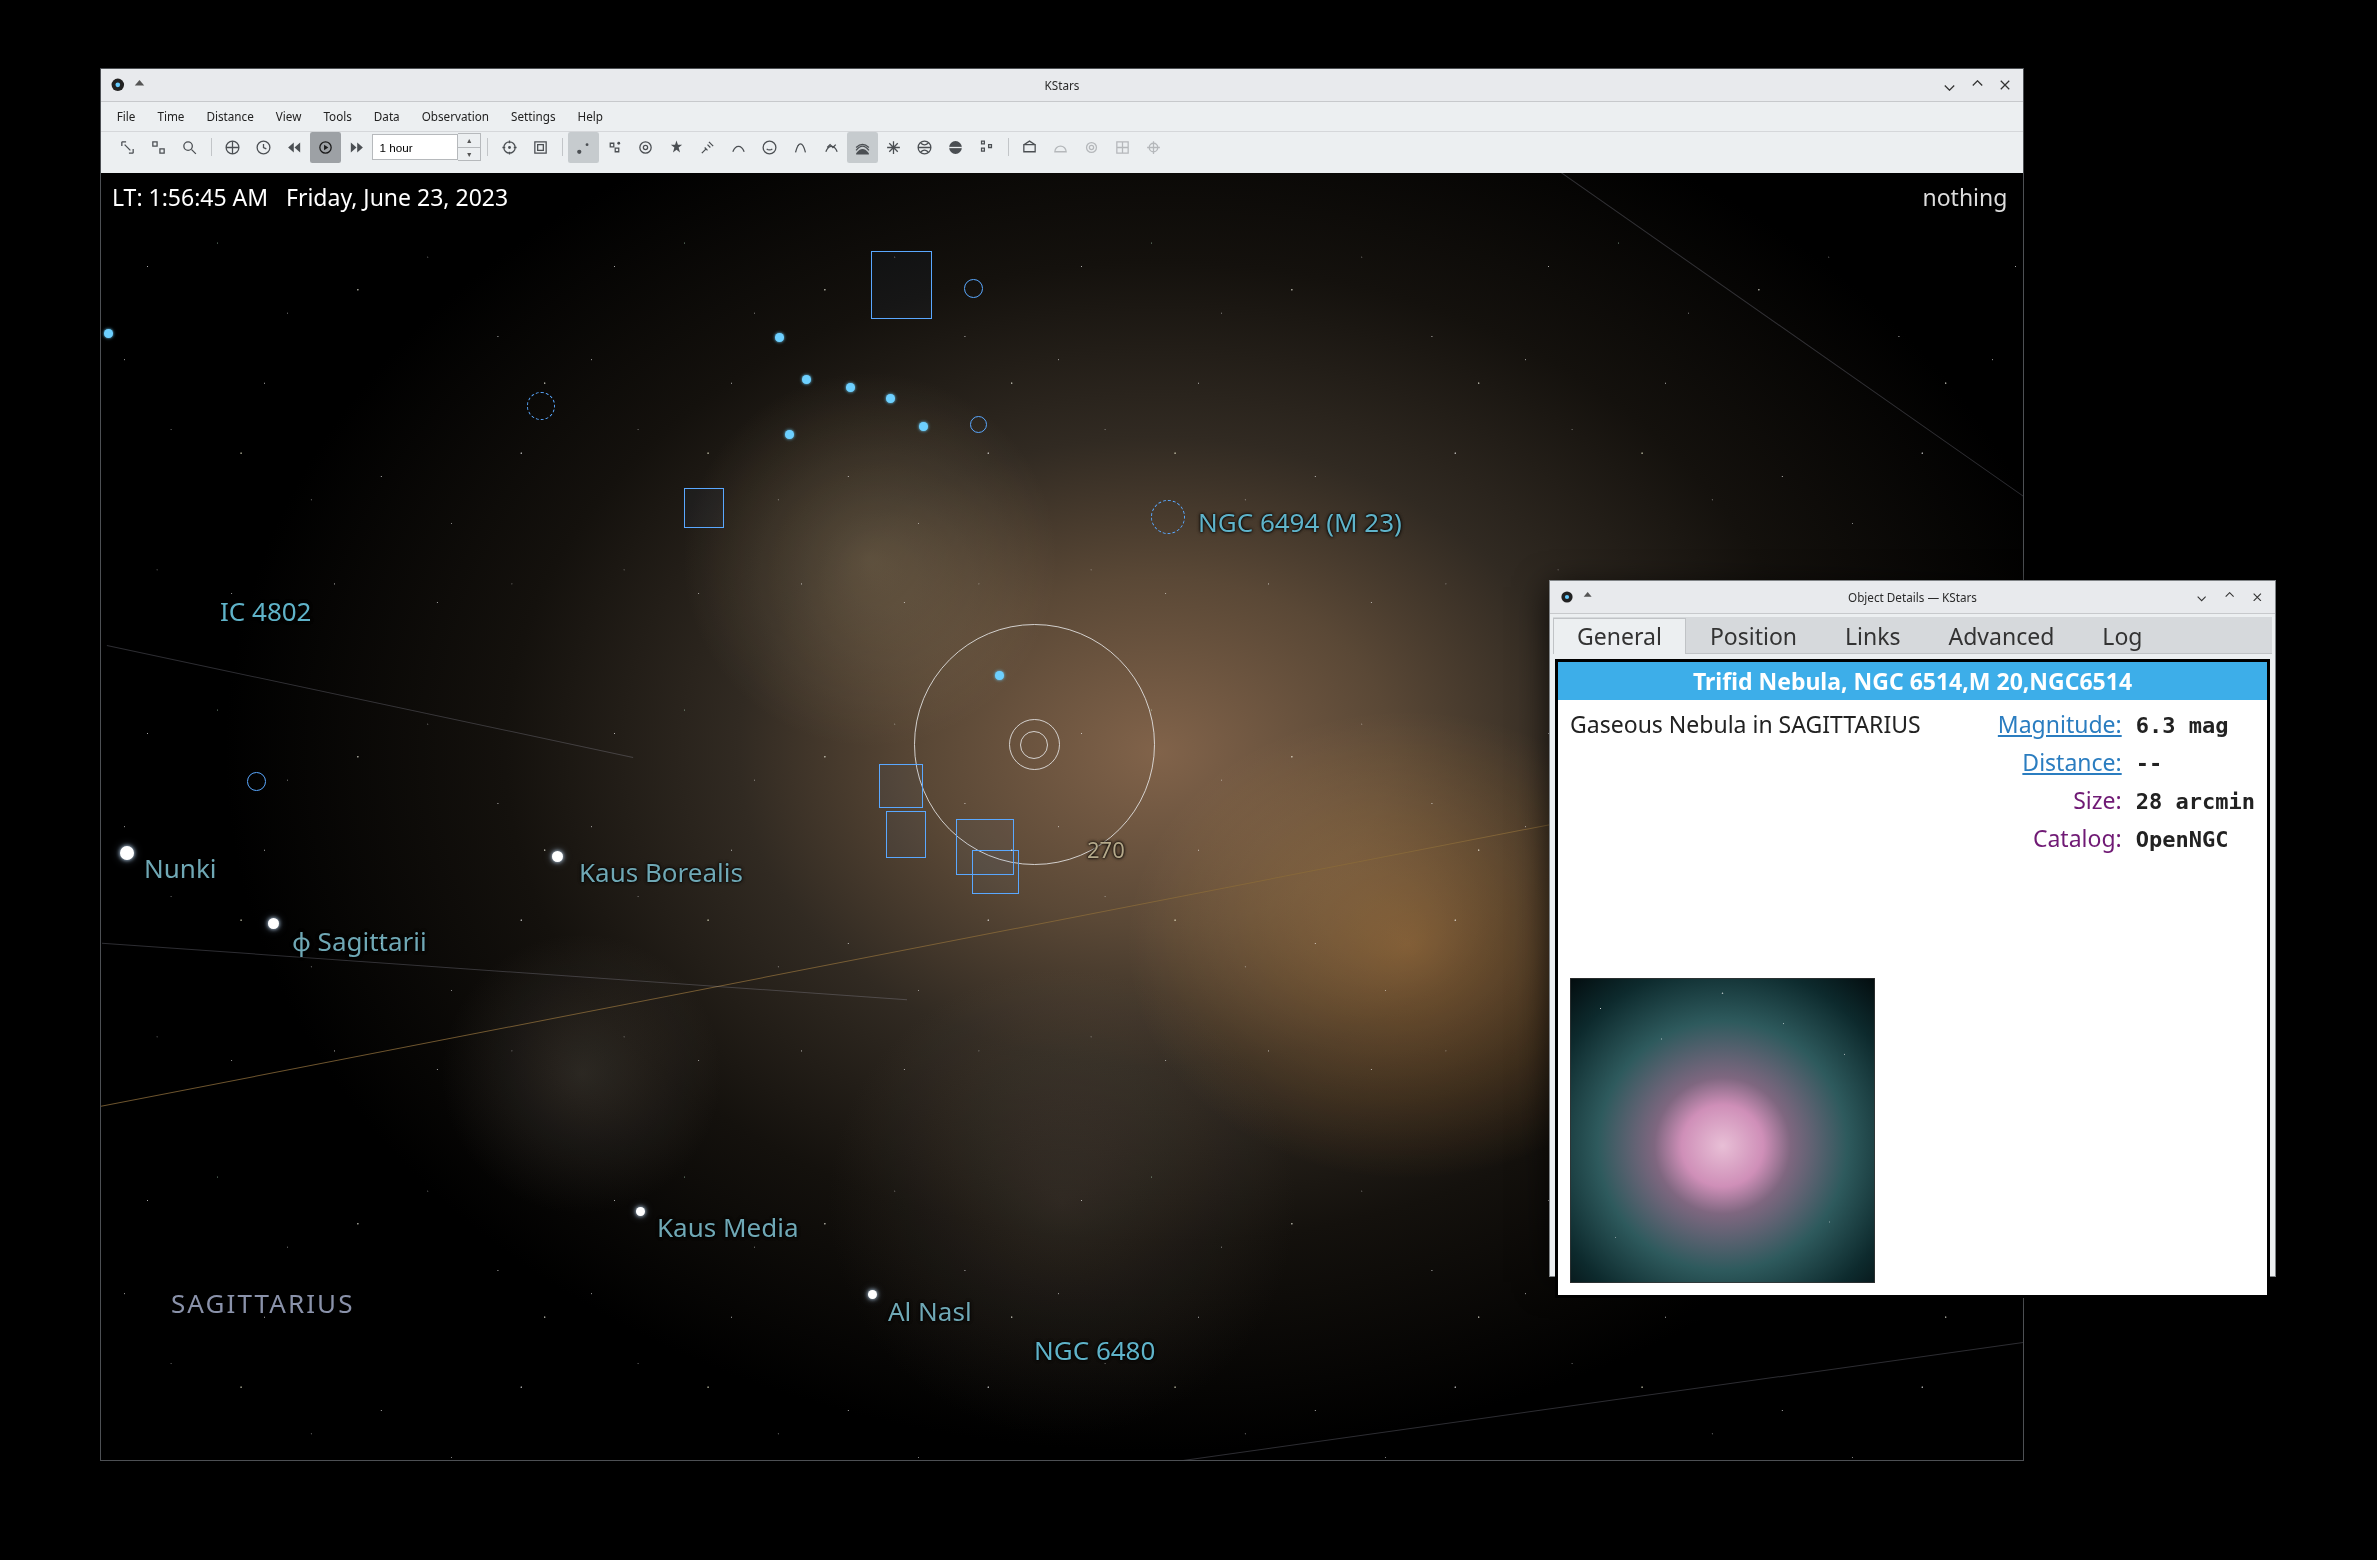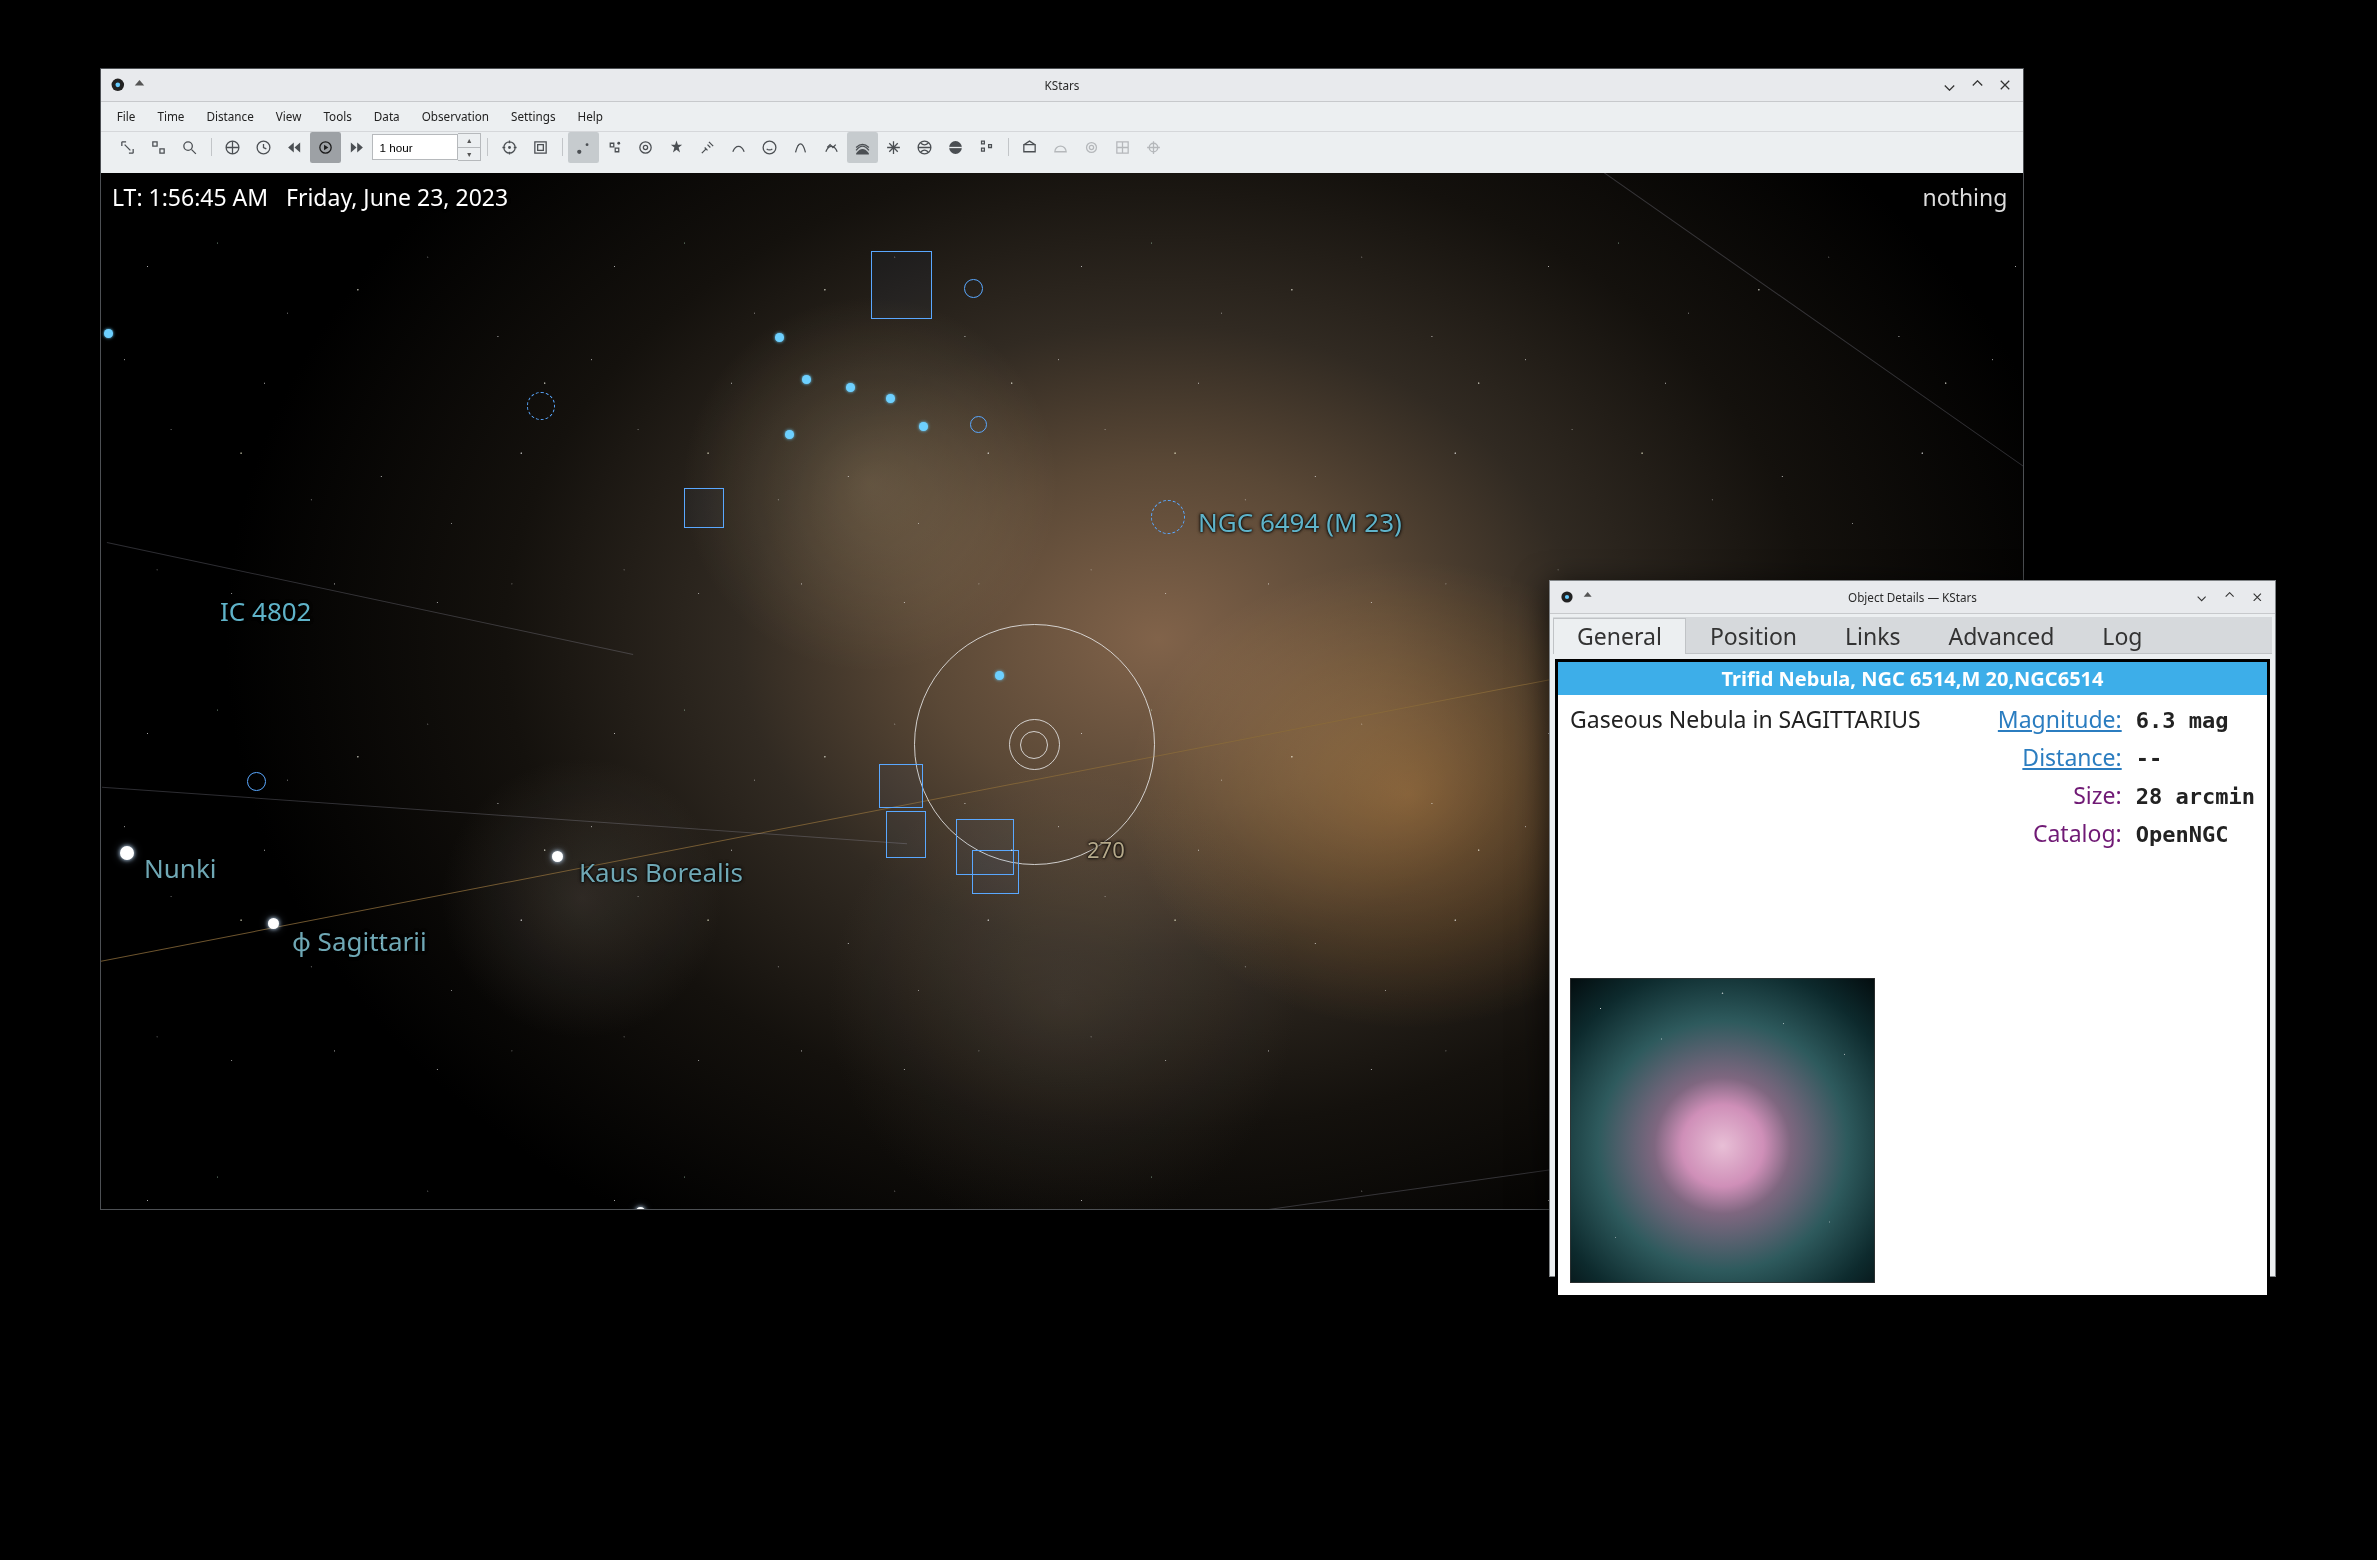--- a/index.html
+++ b/index.html
@@ -1,19 +1,19 @@
 <!DOCTYPE html>
 <html><head>
 <meta charset="utf-8">
 <style>
   html,body{margin:0;padding:0;background:#000;font-family:"Noto Sans",sans-serif;font-size:11px;color:#222;width:2377px;height:1560px;overflow:hidden}
   *{box-sizing:border-box}
 
   
-  .main-window{position:absolute;left:100px;top:68px;width:1924px;height:1142px;background:#737373;border:0.8px solid #4d5054;box-shadow:0 4.7px 23px rgba(0,0,0,.6)}
+  .main-window{position:absolute;left:100px;top:68px;width:1924px;height:1393px;background:#737373;border:0.8px solid #4d5054;box-shadow:0 4.7px 23px rgba(0,0,0,.6)}
   .titlebar{height:33px;display:flex;align-items:center;background:#e8eaed;border-bottom:0.8px solid #c7c9cc;position:relative}
   .titlebar .appicon{width:18.7px;height:18.7px;margin-left:7.8px;display:flex;align-items:center;justify-content:center}
   .titlebar .pin{width:17px;height:17px;margin-left:3.1px;display:flex;align-items:center;justify-content:center;color:#444}
   .titlebar .title{position:absolute;left:0;right:0;text-align:center;font-size:11.7px;color:#2a2a2a;pointer-events:none}
   .titlebar .winbtns{margin-left:auto;display:flex;gap:11px;margin-right:9.3px}
   .winbtn{width:17px;height:17px;display:flex;align-items:center;justify-content:center;color:#333;cursor:pointer}
 
   .menubar{height:29.6px;display:flex;align-items:center;gap:0;padding:0 4.7px;background:#eceff1;border-bottom:0.8px solid #d5d7da}
   .menuitem{padding:4.7px 11px;font-size:11.7px;color:#222;cursor:pointer}
 
@@ -79,21 +79,21 @@
 
   .fov-ring{position:absolute;border:1.2px solid rgba(230,230,230,.85);border-radius:50%}
 
   
   .dialog{position:absolute;left:1549px;top:580px;width:727px;height:697px;background:#eceff1;border:0.8px solid #7f8386;box-shadow:0 6.2px 31px rgba(0,0,0,.7)}
   .tabs{display:flex;height:37px;background:#d6d9dc;border-bottom:0.8px solid #c0c3c6;margin:3.1px 3.1px 0 3.1px}
   .tab{padding:0 23px;display:flex;align-items:center;font-size:23px;color:#333;cursor:pointer;border:0.8px solid transparent;border-bottom:none}
   .tab.active{background:#eceff1;border-color:#c0c3c6;position:relative;top:0.8px}
 
   .details-body{margin:4.7px;border:3.9px solid #000;background:#fff;height:calc(100% - 37px - 18.7px);position:relative}
-  .obj-title{background:#3daee9;color:#fff;font-weight:bold;text-align:center;font-size:20px;padding:3.1px 0}
+  .obj-title{background:#3daee9;color:#fff;font-weight:bold;text-align:center;font-size:23px;padding:3.1px 0}
   .propgrid{display:grid;grid-template-columns:1fr auto auto;gap:6.2px 14px;padding:7.8px 12.4px;align-items:baseline;font-size:23px}
   .propgrid .desc{grid-column:1}
   .propgrid .lbl{grid-column:2;color:#2b7dc0;text-decoration:underline;text-align:right}
   .propgrid .lbl.plain{color:#701a75;text-decoration:none}
   .propgrid .val{grid-column:3;font-family:monospace;font-weight:bold;font-size:22px}
 
   .thumb{position:absolute;left:12.4px;bottom:12.4px;width:305px;height:305px;background:radial-gradient(circle at 50% 55%,#e8bfd6 0%,#cf8fb8 18%,#7f6780 30%,#2e5a5d 55%,#0d2a2d 80%,#030c0e 100%);box-shadow:0 0 0 0.8px #333 inset}
   .thumb::after{content:"";position:absolute;inset:0;background-image:
      radial-gradient(0.8px 0.8px at 10% 10%,#fff,transparent),
      radial-gradient(0.8px 0.8px at 30% 20%,#fff,transparent),

